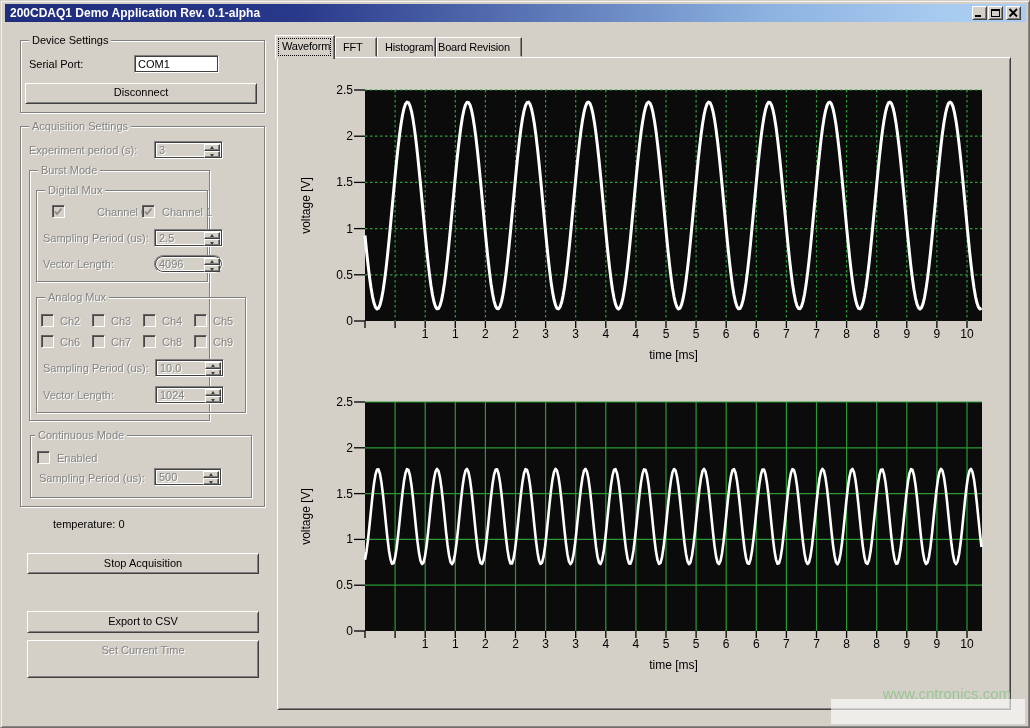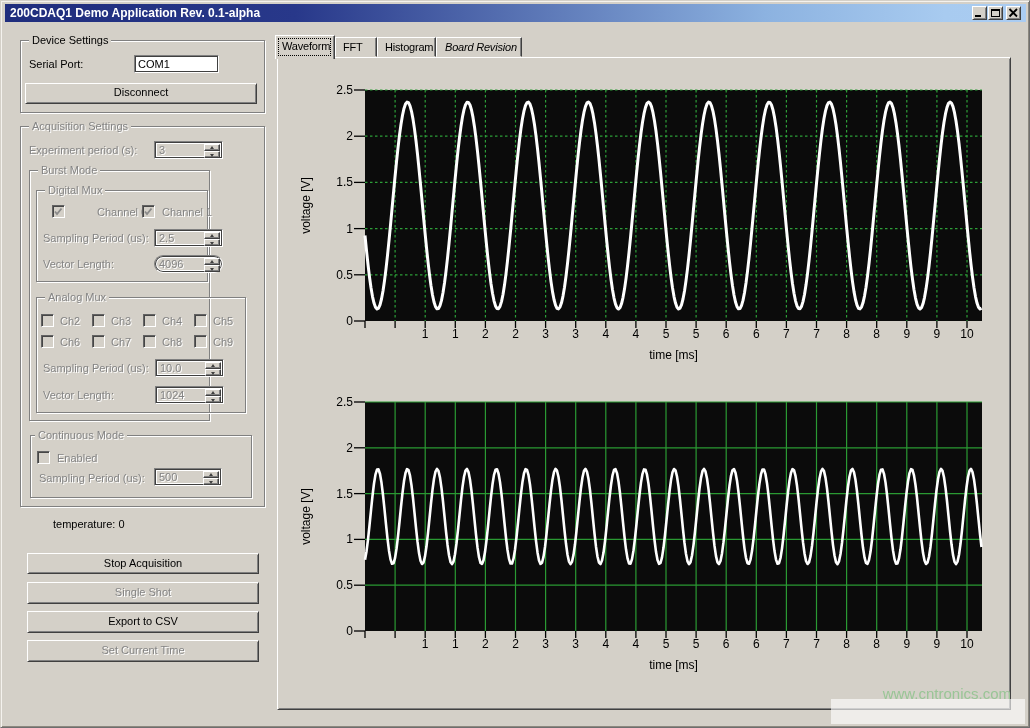--- a/index.html
+++ b/index.html
@@ -190,35 +190,34 @@
         </div>
         <div class="spinbtn">
           <div class="arr-dn"></div>
         </div>
       </div>
  </div>
 
  <div class="lbl" style="left:52px;top:517px;">temperature: 0</div>
 
  <div class="btn" style="left:26px;top:552px;width:232px;height:21px;line-height:18px;">Stop Acquisition</div>
- <div class="btn dis" style="left:26px;top:581px;width:232px;height:22px;line-height:18px;">Single Shot</div>
  <div class="btn" style="left:26px;top:610px;width:232px;height:22px;line-height:18px;">Export to CSV</div>
- <div class="btn dis" style="left:26px;top:639px;width:232px;height:22px;line-height:18px;">Set Current Time</div>
+ <div class="btn dis" style="left:26px;top:639px;width:232px;height:38px;line-height:18px;">Set Current Time</div>
 
  <div class="abs" style="left:276px;top:56px;width:734px;height:653px;background:#d4d0c8;box-sizing:border-box;
       border:1px solid;border-color:#fff #404040 #404040 #fff;
       box-shadow:inset 1px 1px 0 #d4d0c8, inset -1px -1px 0 #808080;"></div>
  <div class="tab" style="left:334px;top:36px;width:42px;height:20px;">
     <div style="position:absolute;left:7px;top:3px;">FFT</div>
     </div>
  <div class="tab" style="left:376px;top:36px;width:59px;height:20px;">
     <div style="position:absolute;left:7px;top:3px;">Histogram</div>
     </div>
  <div class="tab" style="left:435px;top:36px;width:86px;height:20px;">
-    <div style="position:absolute;left:8px;top:3px;font-style:italic;">Board Revision</div>
+    <div style="position:absolute;left:1px;top:3px;">Board Revision</div>
     </div>
  <div class="tab" style="left:274px;top:34px;width:60px;height:24px;border-bottom:none;box-shadow:inset -1px 0 0 #808080;z-index:5;">
     <div style="position:absolute;left:2px;top:2px;right:3px;bottom:3px;border:1px dotted #000;"></div>
     <div style="position:absolute;left:6px;top:4px;">Waveform</div>
     </div>
 <svg width="732" height="650" viewBox="0 0 732 650" style="position:absolute;left:277px;top:57px;font-family:'Liberation Sans',sans-serif;">
 <rect x="87" y="32" width="617" height="231" fill="#0b0b0b"></rect>
 <line x1="87" y1="32.0" x2="704" y2="32.0" stroke="#2d9e38" stroke-width="1.2" stroke-dasharray="2.5,2.5"></line>
 <line x1="87" y1="78.2" x2="704" y2="78.2" stroke="#2d9e38" stroke-width="1.2" stroke-dasharray="2.5,2.5"></line>
 <line x1="87" y1="124.4" x2="704" y2="124.4" stroke="#2d9e38" stroke-width="1.2" stroke-dasharray="2.5,2.5"></line>

